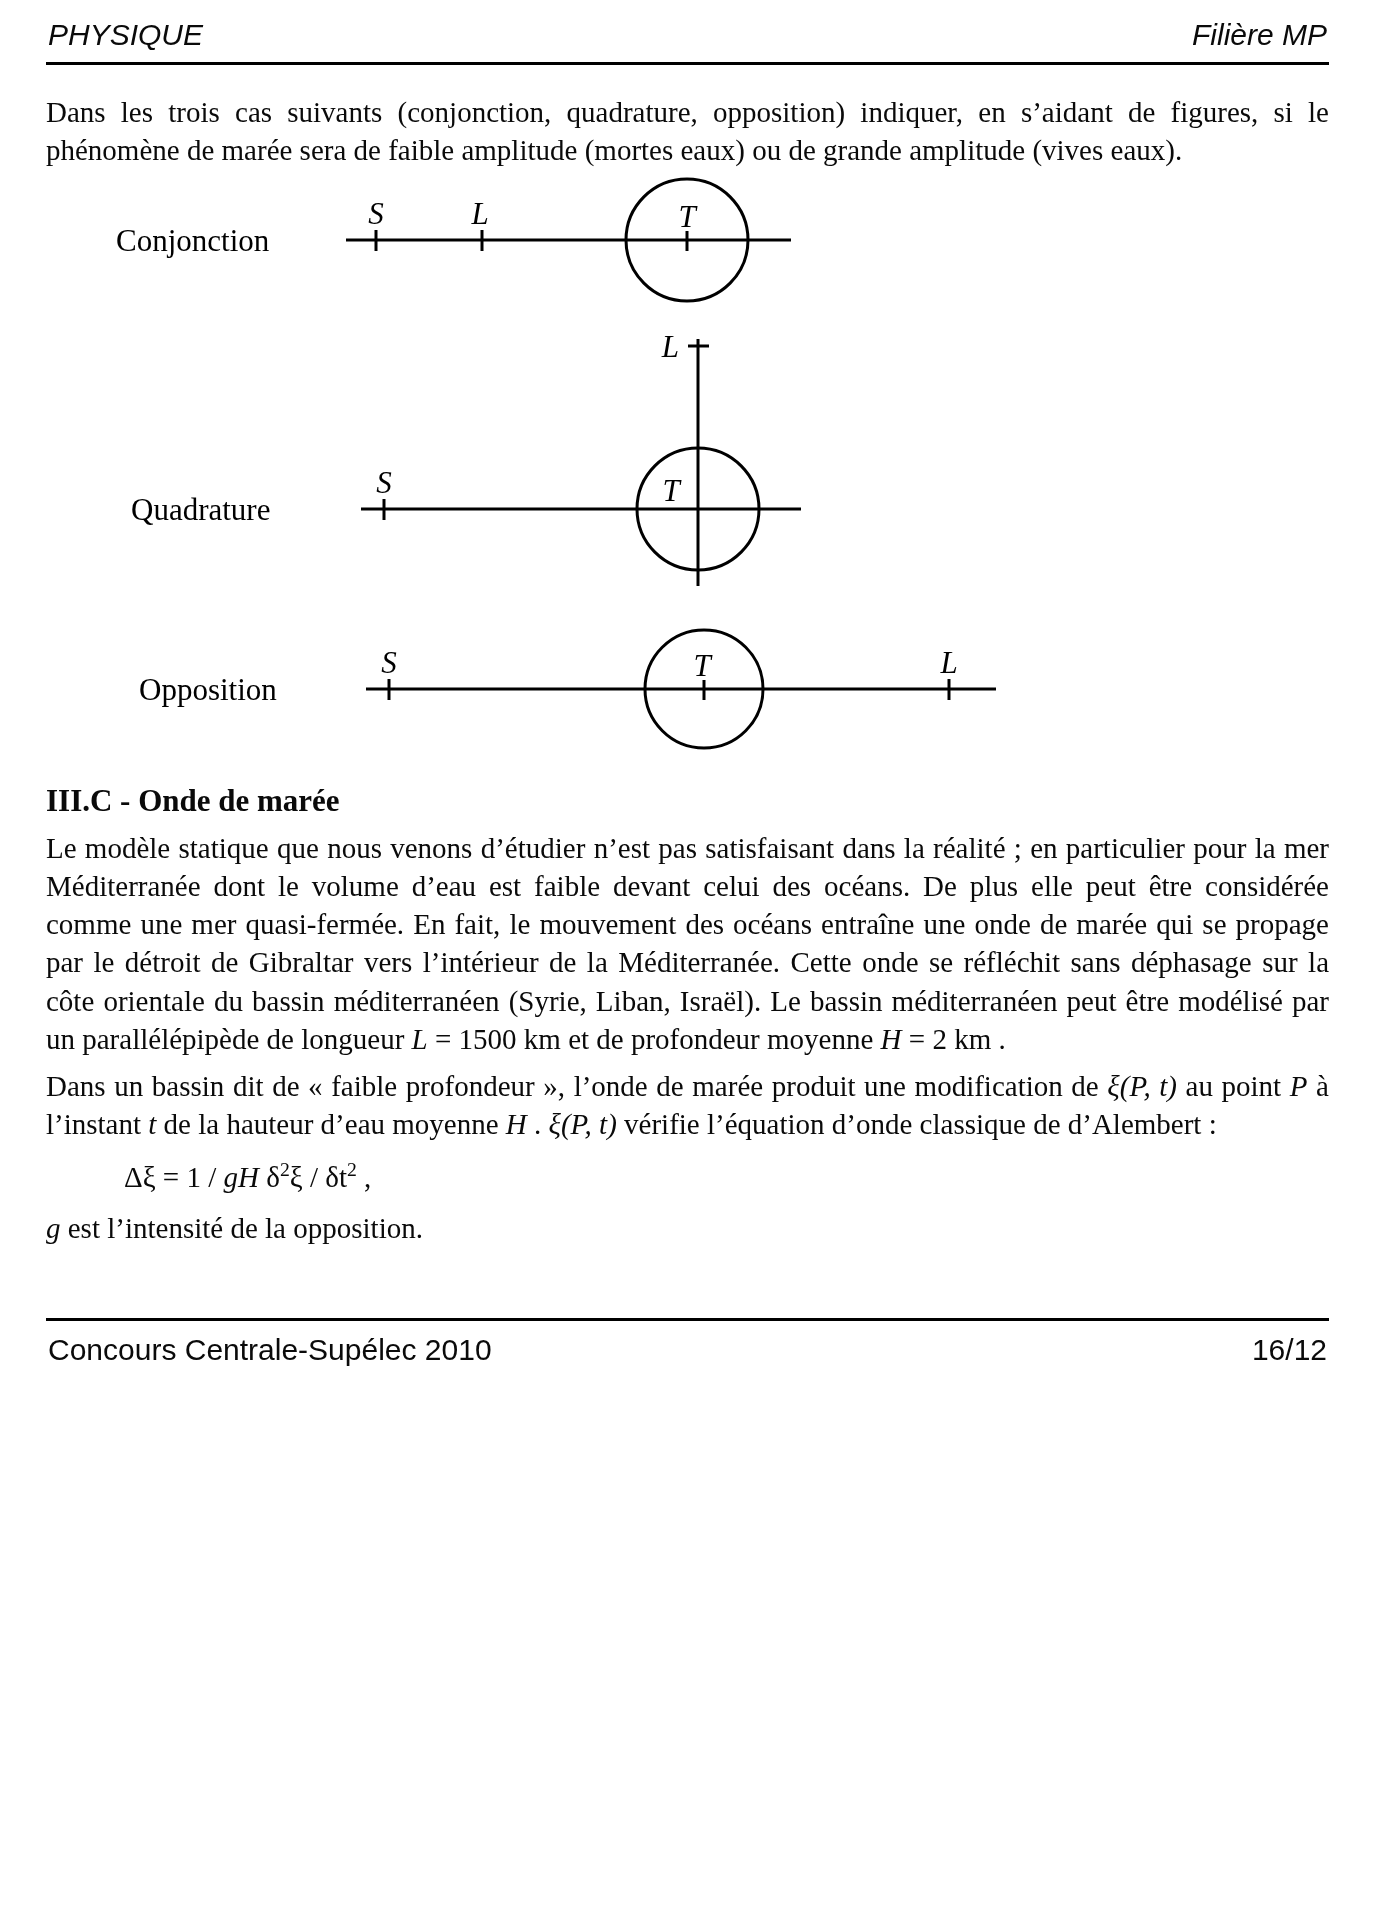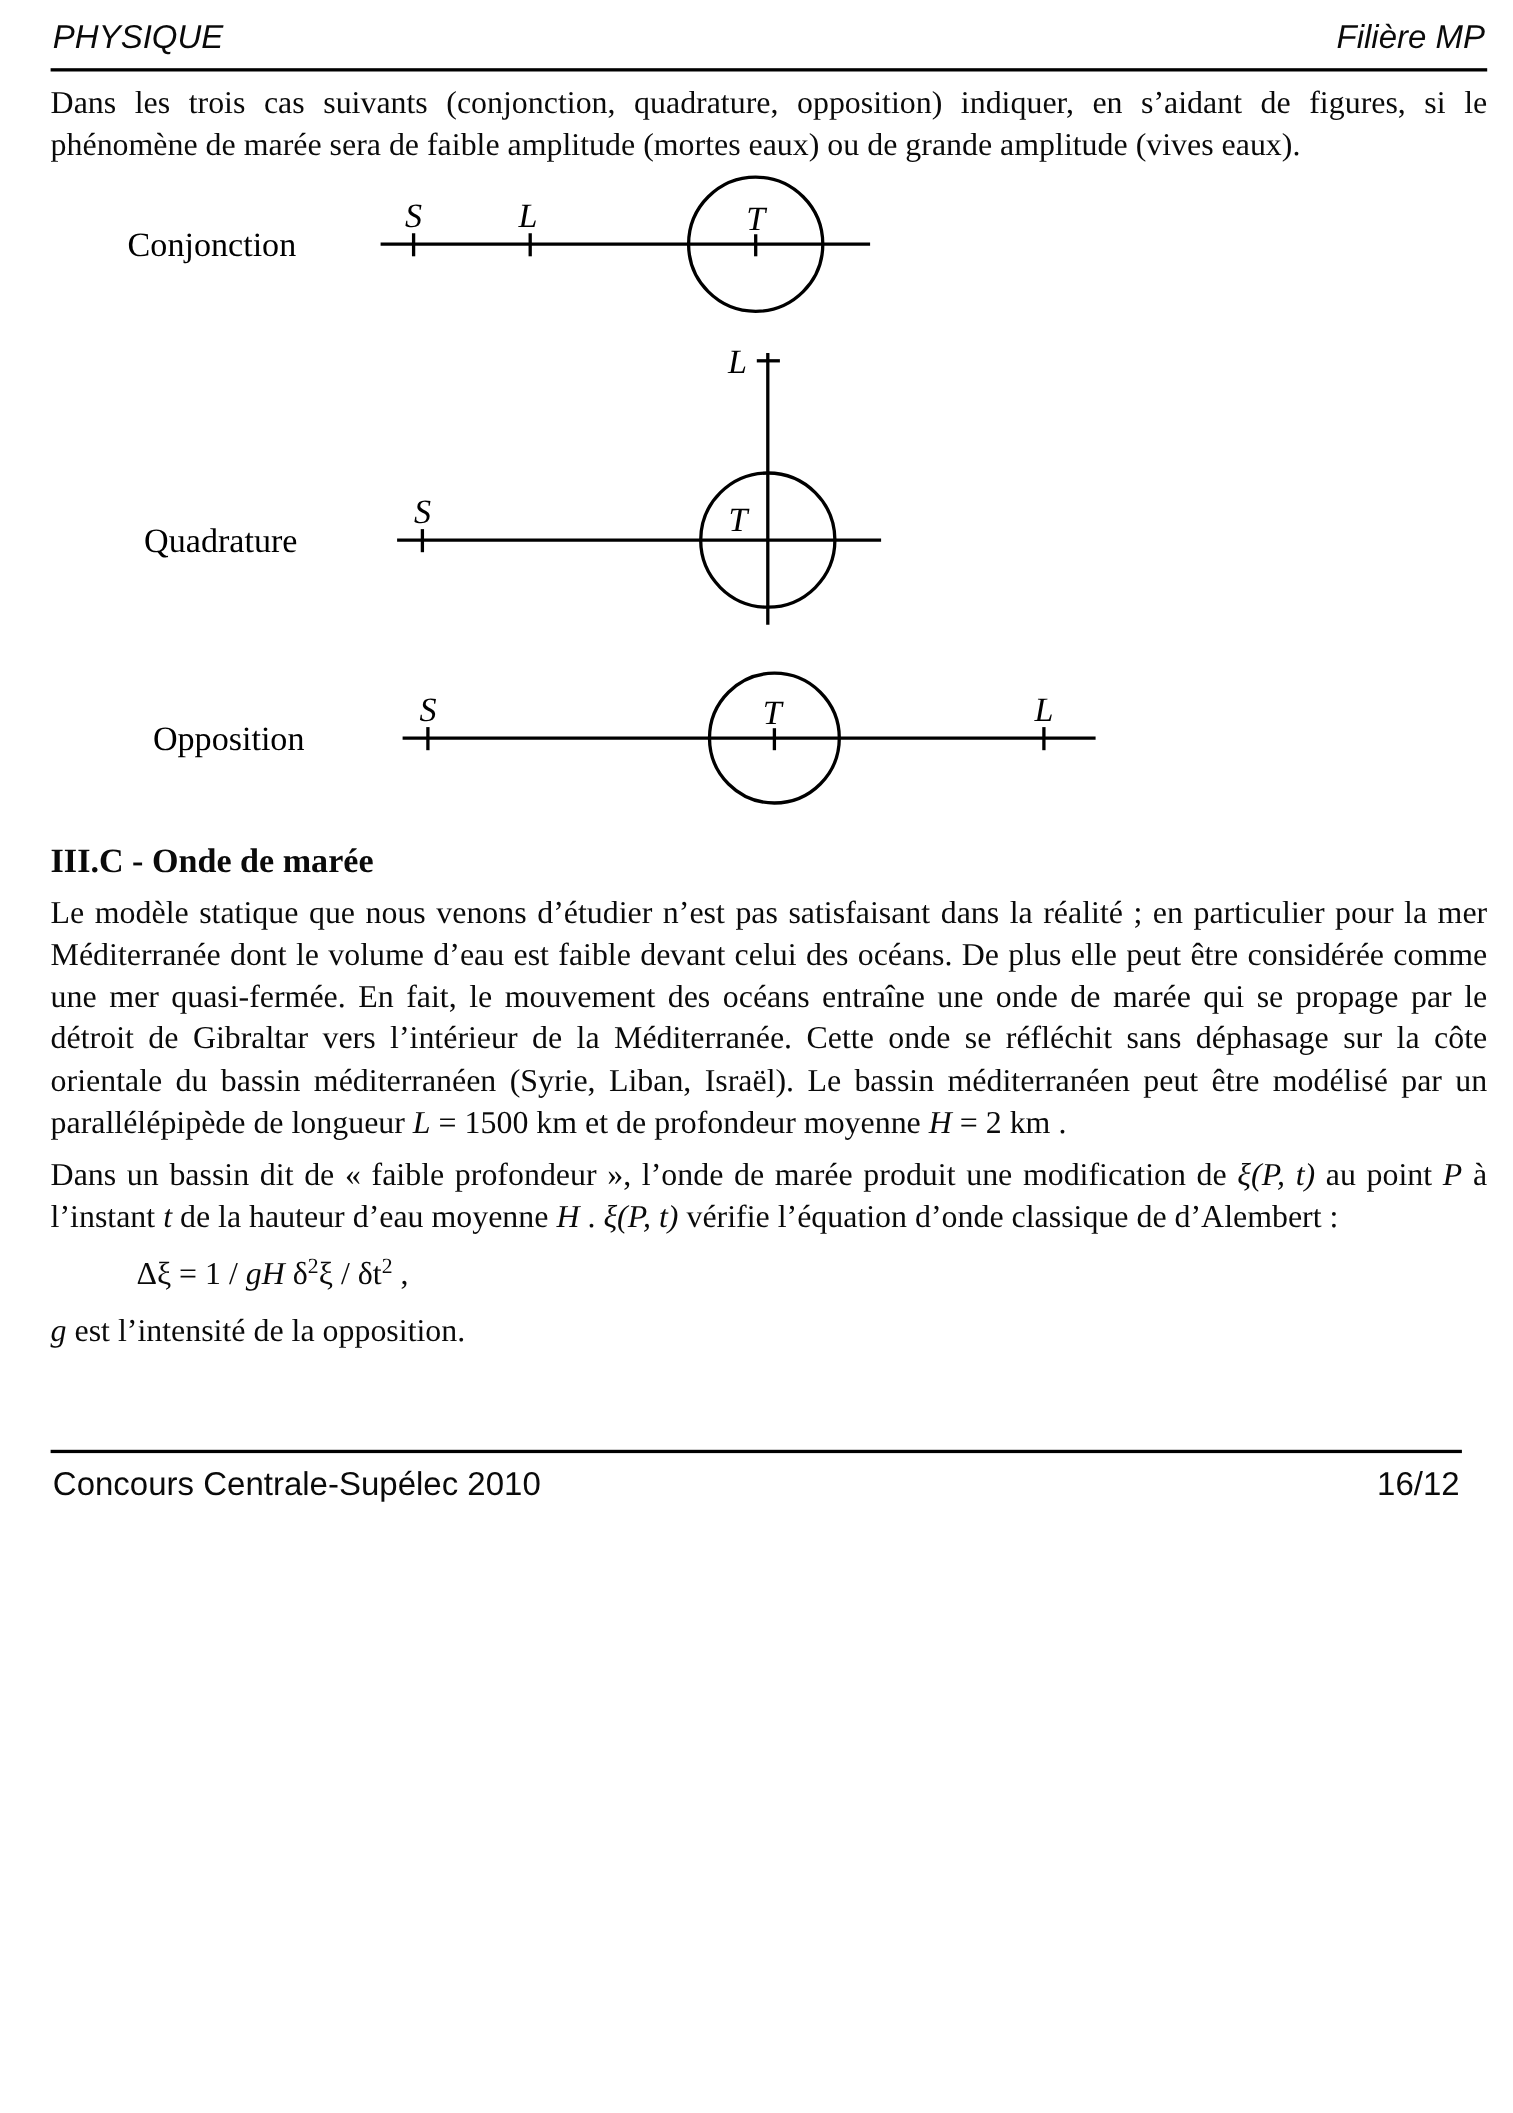--- a/index.html
+++ b/index.html
@@ -6,21 +6,21 @@
   html, body { background:#ffffff; }
   body {
     width:1375px; height:1921px;
     font-family:"Liberation Serif", serif;
     color:#0a0a0a;
     overflow:hidden;
   }
   .page {
     position:relative;
     width:1375px; height:1387px;
-    padding:16px 23px 0 46px;
+    padding:16px 46px 0 46px;
     background:#ffffff;
   }
   
   .header {
     display:flex; justify-content:space-between; align-items:baseline;
     font-family:"Liberation Sans", sans-serif;
     font-style:italic; font-size:30px;
     padding:2px 2px 10px 2px;
     border-bottom:3px solid #000;
   }
@@ -33,21 +33,21 @@
     font-family:"Liberation Sans", sans-serif;
     font-size:30px;
     padding:12px 2px 0 2px;
   }
   
   .para {
     font-size:29px; line-height:1.32;
     text-align:justify;
     margin:0 0 9px 0;
   }
-  .intro { margin-top:10px; margin-bottom:0; }
+  .intro { margin-top:28px; margin-bottom:0; }
   .section-title {
     font-size:31px; font-weight:bold;
     margin:24px 0 10px 0;
   }
   .var { font-style:italic; }
   .equation {
     font-size:29px;
     margin:14px 0 16px 78px;
   }
   .equation sup { font-size:0.68em; vertical-align:super; }

